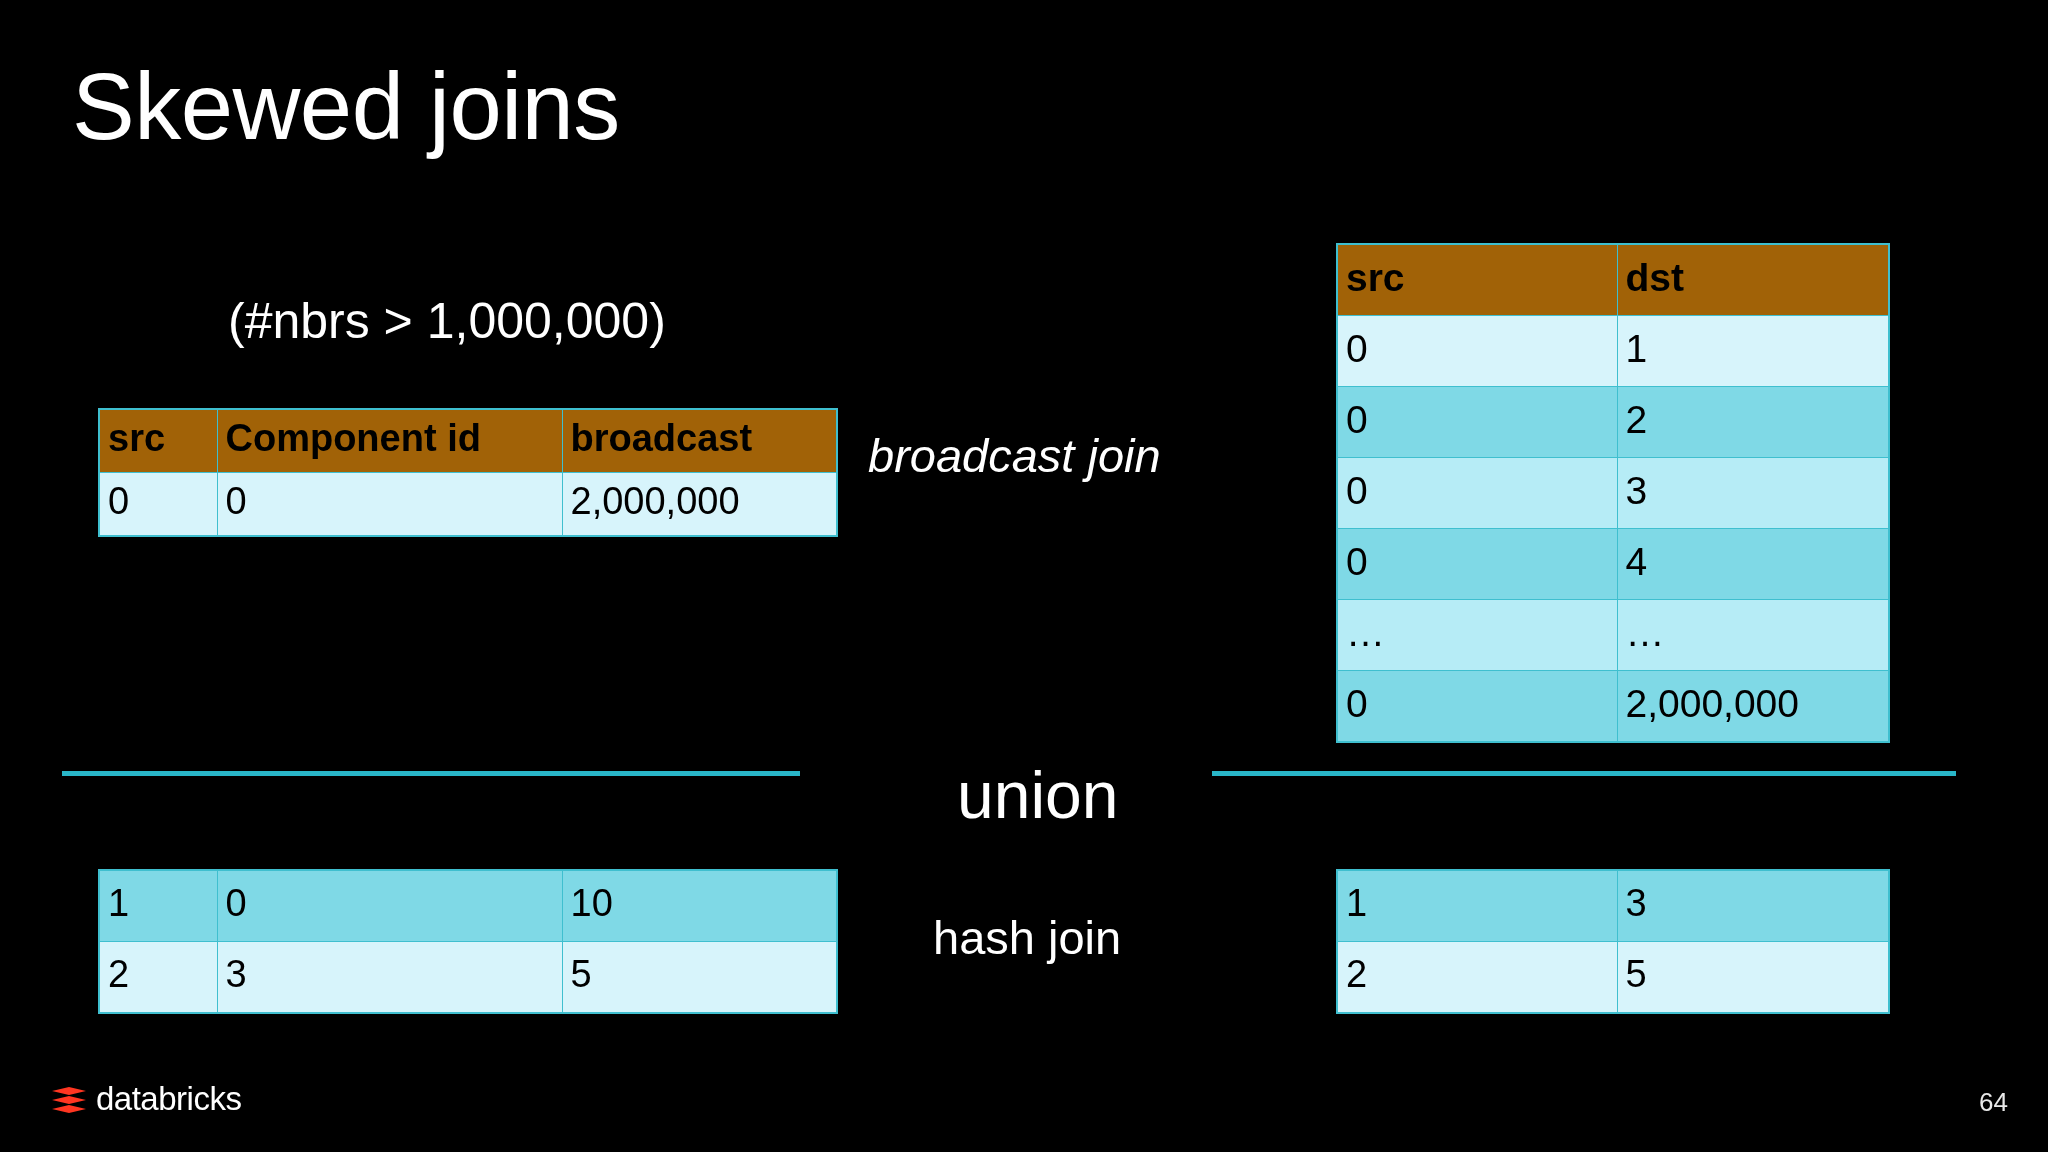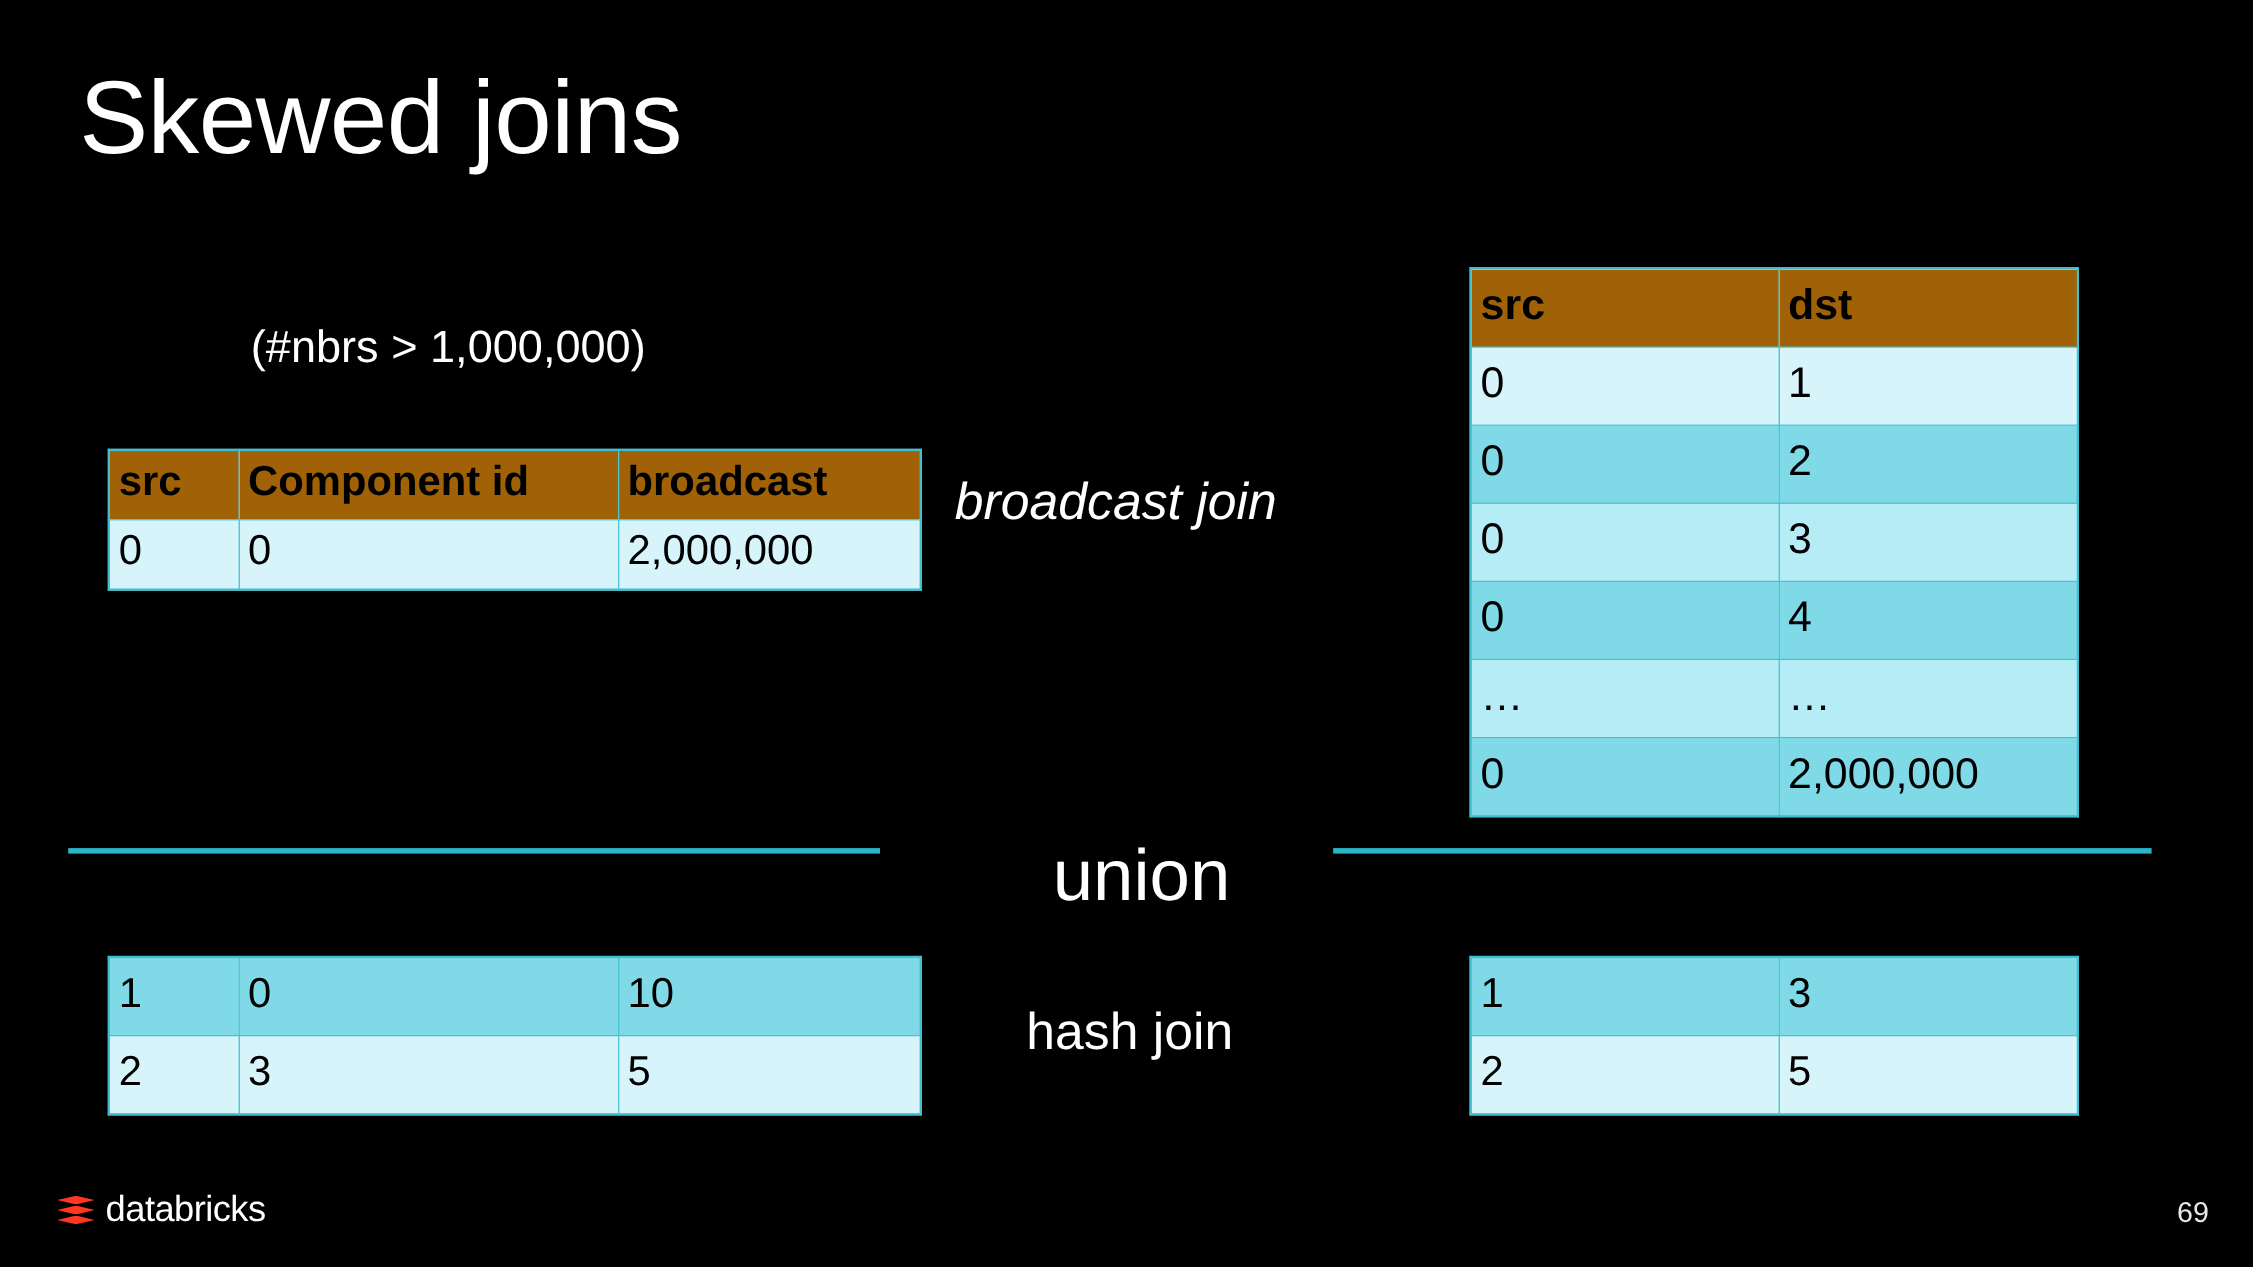--- a/index.html
+++ b/index.html
@@ -27,21 +27,21 @@
     color: #ffffff;
     line-height: 1.05;
     white-space: nowrap;
   }
 
   
   #filter-condition {
     position: absolute;
     left: 228px;
     top: 292px;
-    font-size: 41px;
+    font-size: 50px;
     color: #ffffff;
     white-space: nowrap;
   }
 
   
   .data-table {
     position: absolute;
     border-collapse: collapse;
     table-layout: fixed;
     border: 2px solid #3fbfcf;
@@ -289,13 +289,13 @@
 
 <div id="footer-logo">
   <span id="databricks-mark">
     <i></i>
       <i></i>
       <i></i>
   </span>
   <span id="databricks-wordmark">databricks</span>
 </div>
 
-<div id="page-number">69</div>
+<div id="page-number">64</div>
 
 </body></html>

